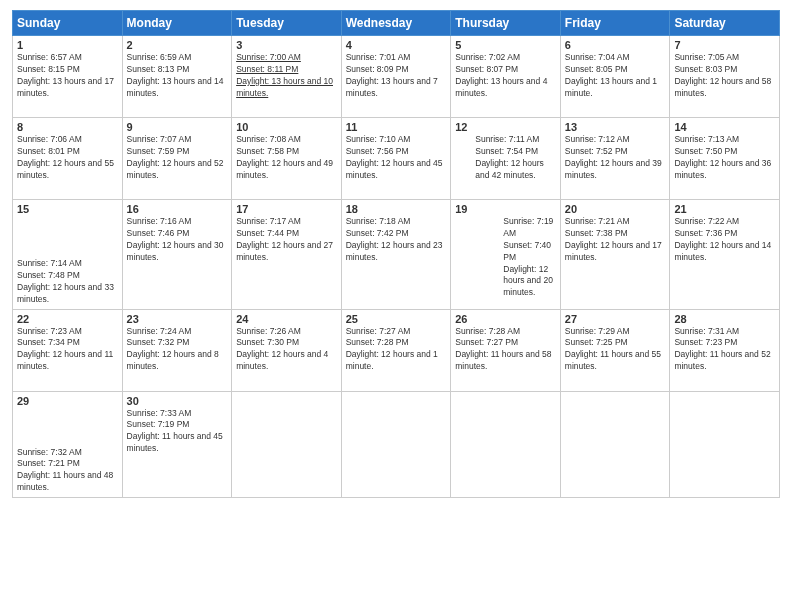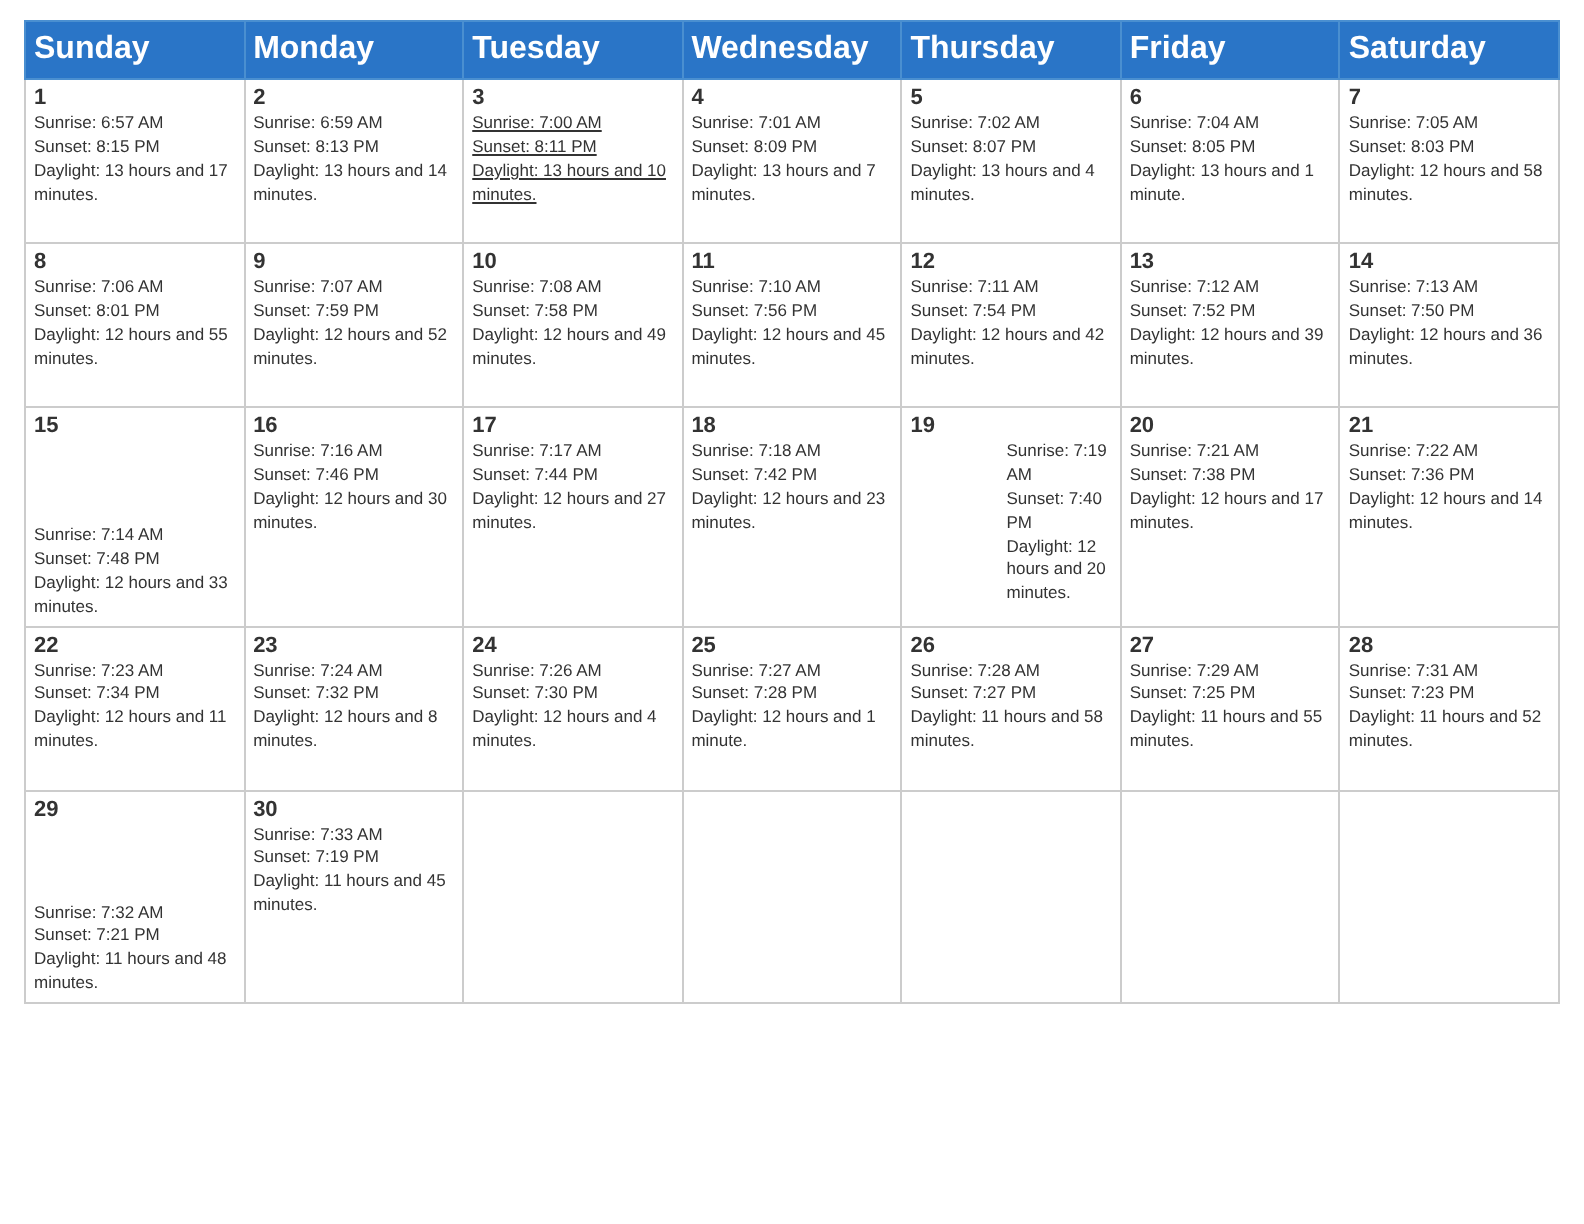--- a/index.html
+++ b/index.html
@@ -39,21 +39,21 @@
       color: #555;
     }
     .calendar {
       width: 100%;
       border-collapse: collapse;
       table-layout: fixed;
     }
     .calendar th {
       background-color: #2a75c7;
       color: #fff;
-      font-size: 16px;
+      font-size: 12px;
       font-weight: bold;
       padding: 5px 4px;
       text-align: left;
       border: 1px solid #4a8fd0;
     }
     .calendar td {
       vertical-align: top;
       border: 1px solid #ccc;
       padding: 3px 4px;
       font-size: 9px;
@@ -161,21 +161,21 @@
 Daylight: 12 hours and 49 minutes.</div>
           </td>
           <td>
             <span class="day-num">11</span>
             <div class="day-info" style="white-space: pre-line;">Sunrise: 7:10 AM
 Sunset: 7:56 PM
 Daylight: 12 hours and 45 minutes.</div>
           </td>
           <td>
             <span class="day-num">12</span>
-            <div class="day-info" style="white-space: pre-line;">Sunrise: 7:11 AM
+            <div class="day-info" style="white-space: pre-line; margin-left: 20px;">Sunrise: 7:11 AM
 Sunset: 7:54 PM
 Daylight: 12 hours and 42 minutes.</div>
           </td>
           <td>
             <span class="day-num">13</span>
             <div class="day-info" style="white-space: pre-line;">Sunrise: 7:12 AM
 Sunset: 7:52 PM
 Daylight: 12 hours and 39 minutes.</div>
           </td>
           <td>

